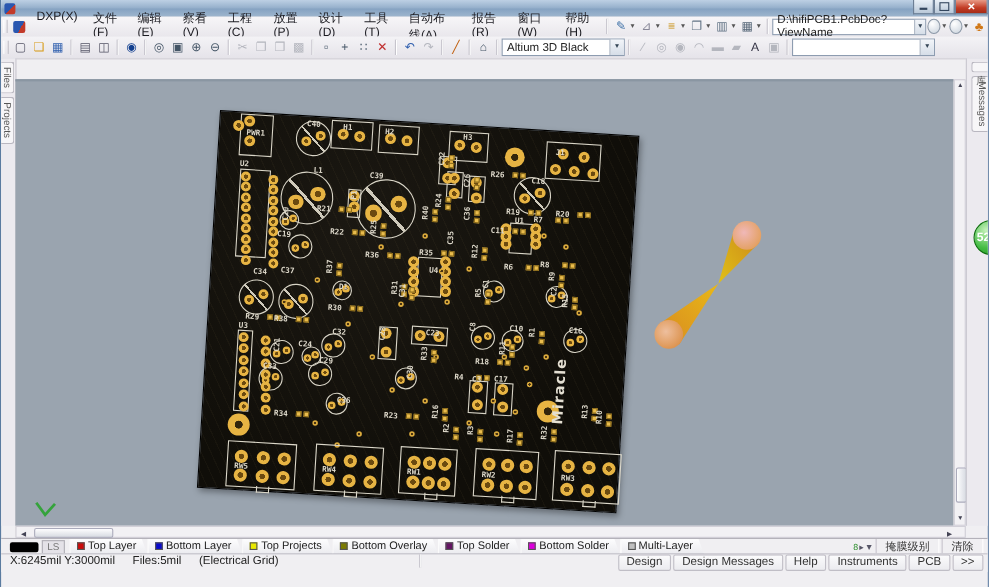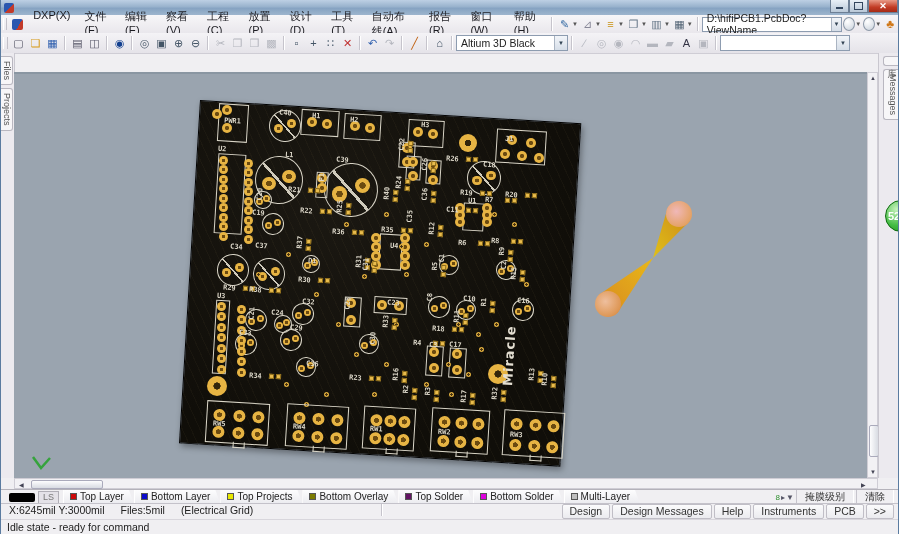--- a/index.html
+++ b/index.html
@@ -834,17 +834,14 @@
     <div class="sdiv" style="margin-left:120px;"></div>
     <div class="sbtns" id="status-buttons">
         <div class="sbtn">Design</div>
         <div class="sbtn">Design Messages</div>
         <div class="sbtn">Help</div>
         <div class="sbtn">Instruments</div>
         <div class="sbtn">PCB</div>
         <div class="sbtn">&gt;&gt;</div>
       </div>
   </div>
-  <div class="status2">
-    <span>Idle state - ready for command</span>
-  </div>
 
 </div>
 
 </body></html>

